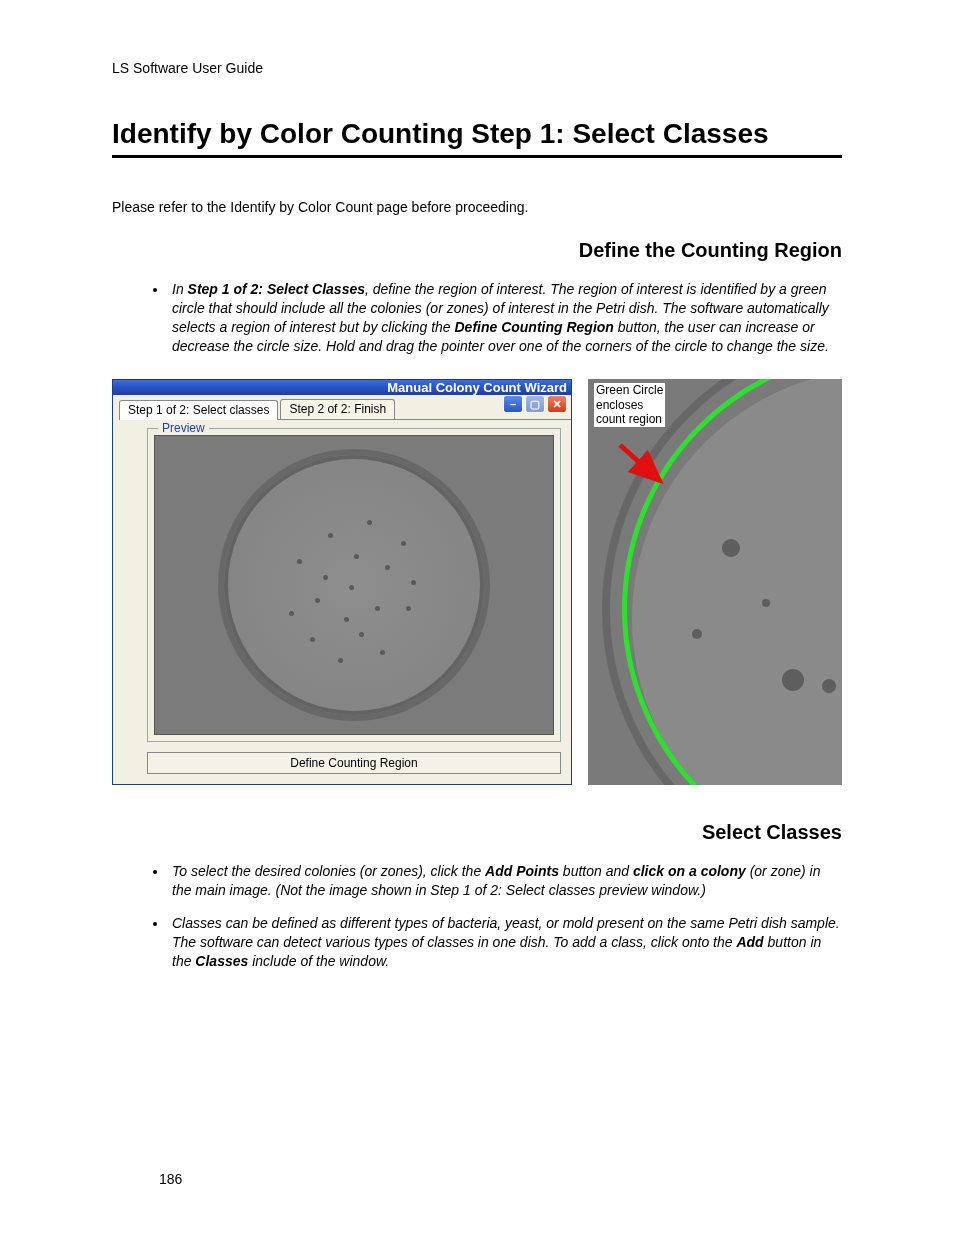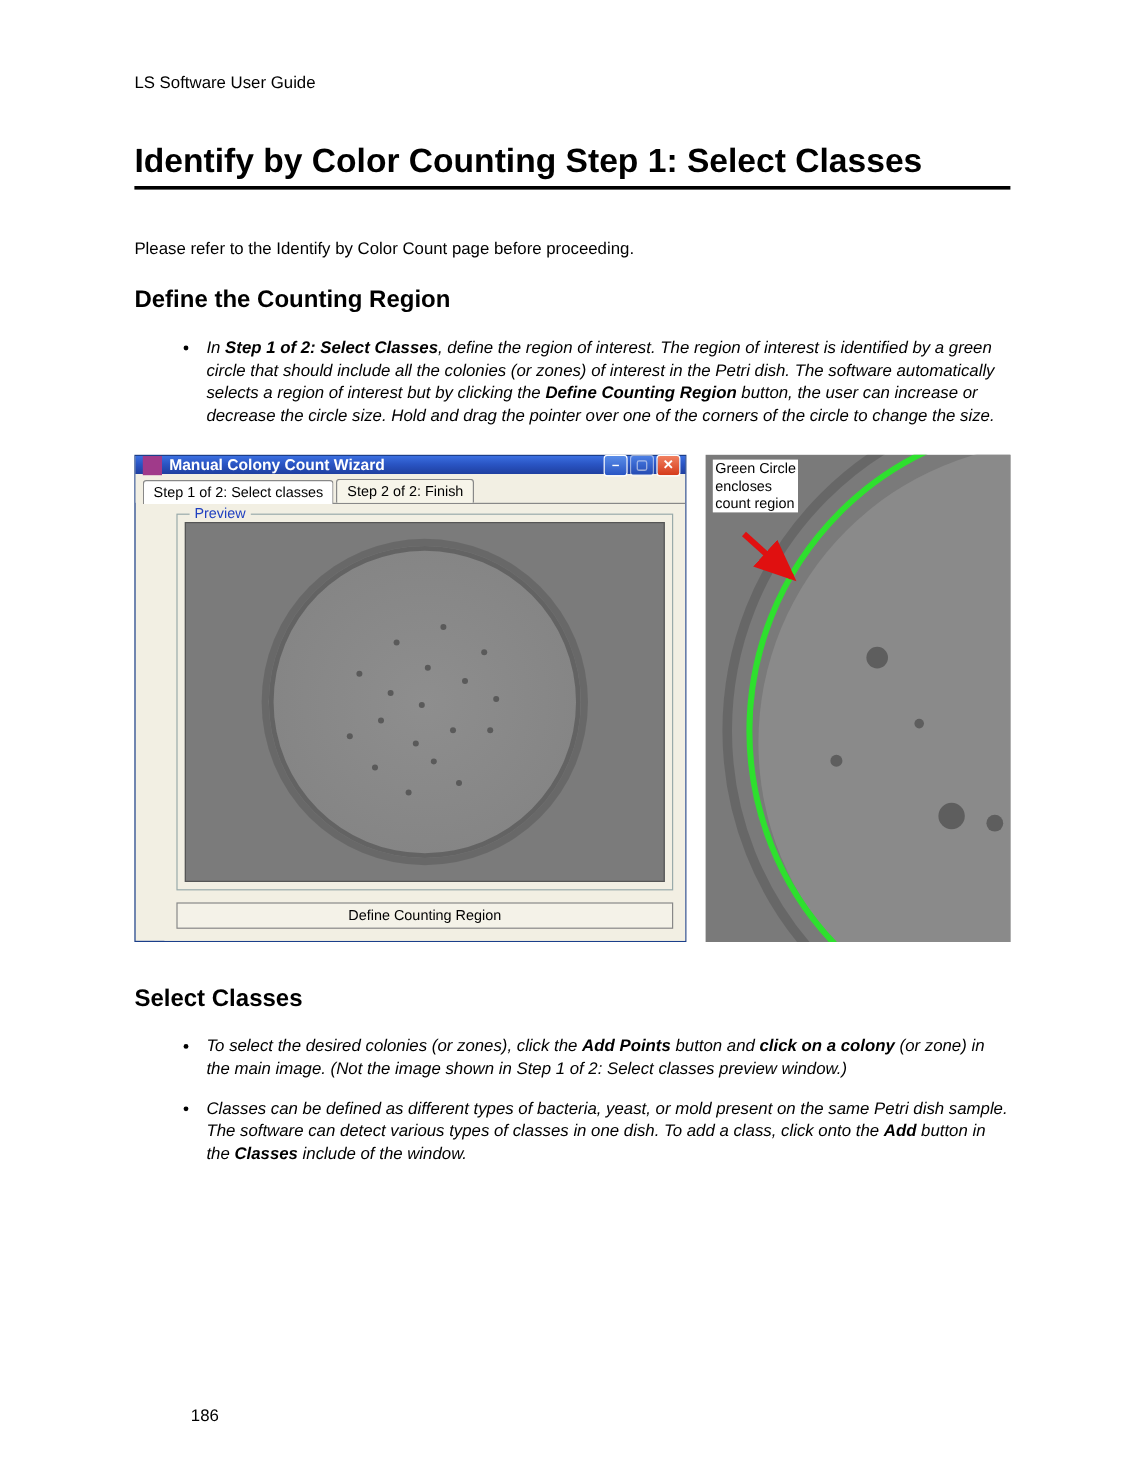--- a/index.html
+++ b/index.html
@@ -31,20 +31,21 @@
   }
   p.body-text {
     font-size: 14px;
     line-height: 1.35;
     margin-bottom: 22px;
   }
   h2.section-heading {
     font-size: 20px;
     font-weight: bold;
     margin-bottom: 18px;
+    text-align: right;
   }
   ul.body-list {
     list-style: disc;
     padding-left: 56px;
     margin-bottom: 18px;
     font-style: italic;
   }
   ul.body-list li {
     font-size: 14px;
     line-height: 1.35;
@@ -60,23 +61,24 @@
   .wizard-window {
     width: 460px;
     border: 1px solid #1a3e8a;
     background: #f2efe3;
     font-family: Tahoma, Arial, sans-serif;
   }
   .wizard-titlebar {
     height: 15px;
     background: linear-gradient(to bottom, #3b6fe0 0%, #2a55c4 45%, #1f3fa0 100%);
     display: flex;
-    align-items: center;
+    align-items: flex-end;
     padding: 0 4px 0 6px;
     color: #fff;
+    flex-direction: column;
   }
   .wizard-titlebar .app-icon {
     width: 16px; height: 16px;
     background: #a03a8a;
     margin-right: 6px;
     display:inline-block;
   }
   .wizard-title-text {
     font-size: 13px;
     font-weight: bold;

